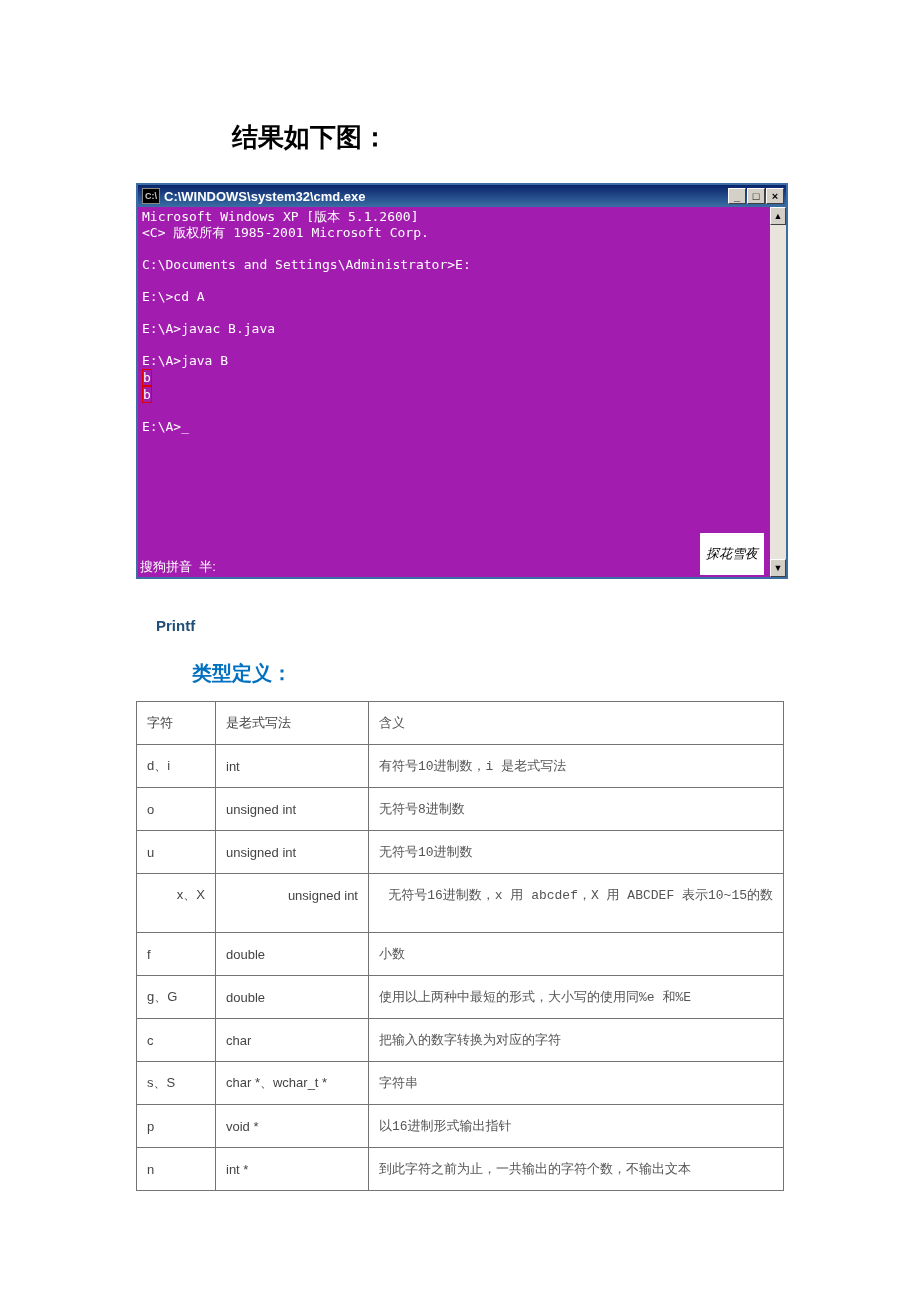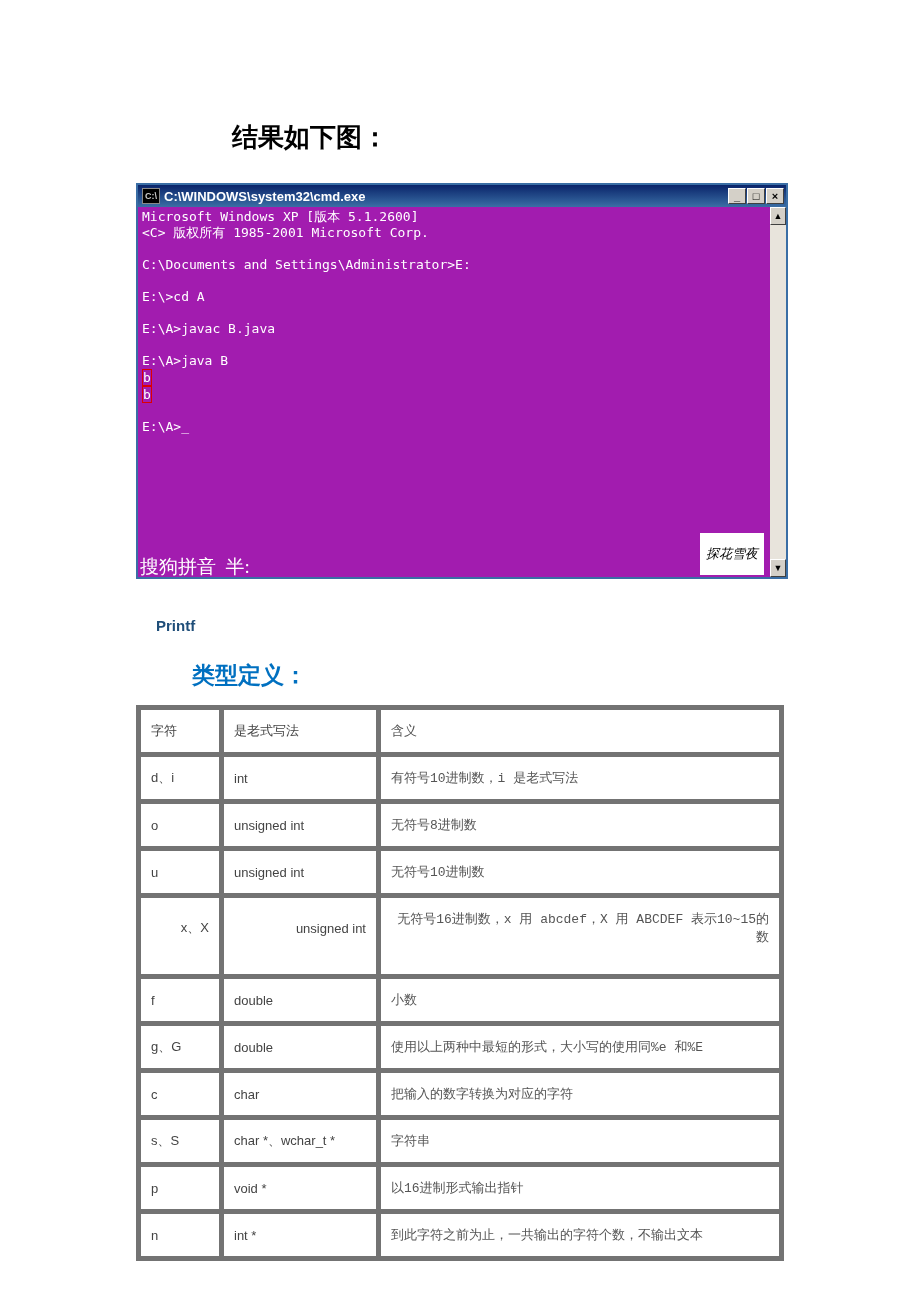--- a/index.html
+++ b/index.html
@@ -100,22 +100,22 @@
     display: inline-block;
     border: 1px solid #d00;
     padding: 0 0px;
     line-height: 15px;
   }
   .ime-bar {
     position: absolute;
     left: 2px;
     bottom: 2px;
     color: #fff;
-    font-family: Liberation Serif, serif;
-    font-size: 19px;
+    font-family: Liberation Sans, sans-serif;
+    font-size: 13px;
   }
   .ime-right {
     position: absolute;
     right: 6px;
     bottom: 2px;
     background: #fff;
     color: #000;
     padding: 13px 6px;
     font-family: "KaiTi", "SimSun", serif;
     font-size: 13px;
@@ -123,31 +123,31 @@
   }
   .heading-printf {
     color: #1f4e79;
     font-weight: bold;
     font-size: 15px;
     margin: 0 0 26px 20px;
   }
   .heading2 {
     color: #0070c0;
     font-weight: bold;
-    font-size: 23px;
+    font-size: 20px;
     margin: 0 0 14px 56px;
   }
   table.typedef {
     border-collapse: collapse;
     width: 648px;
     font-size: 13px;
     color: #555;
   }
   table.typedef td {
-    border: 5px solid #737373;
+    border: 1px solid #737373;
     padding: 12px 10px;
     vertical-align: middle;
   }
   table.typedef td.c1 { width: 58px; font-family: Arial, sans-serif; color: #444; }
   table.typedef td.c2 { width: 132px; font-family: Arial, sans-serif; color: #444; }
   table.typedef td.c3 { color: #555; font-family: Liberation Mono, monospace; }
   table.typedef tr.tall td { padding-bottom: 28px; text-align: right; }
 </style>
 </head>
 <body>

